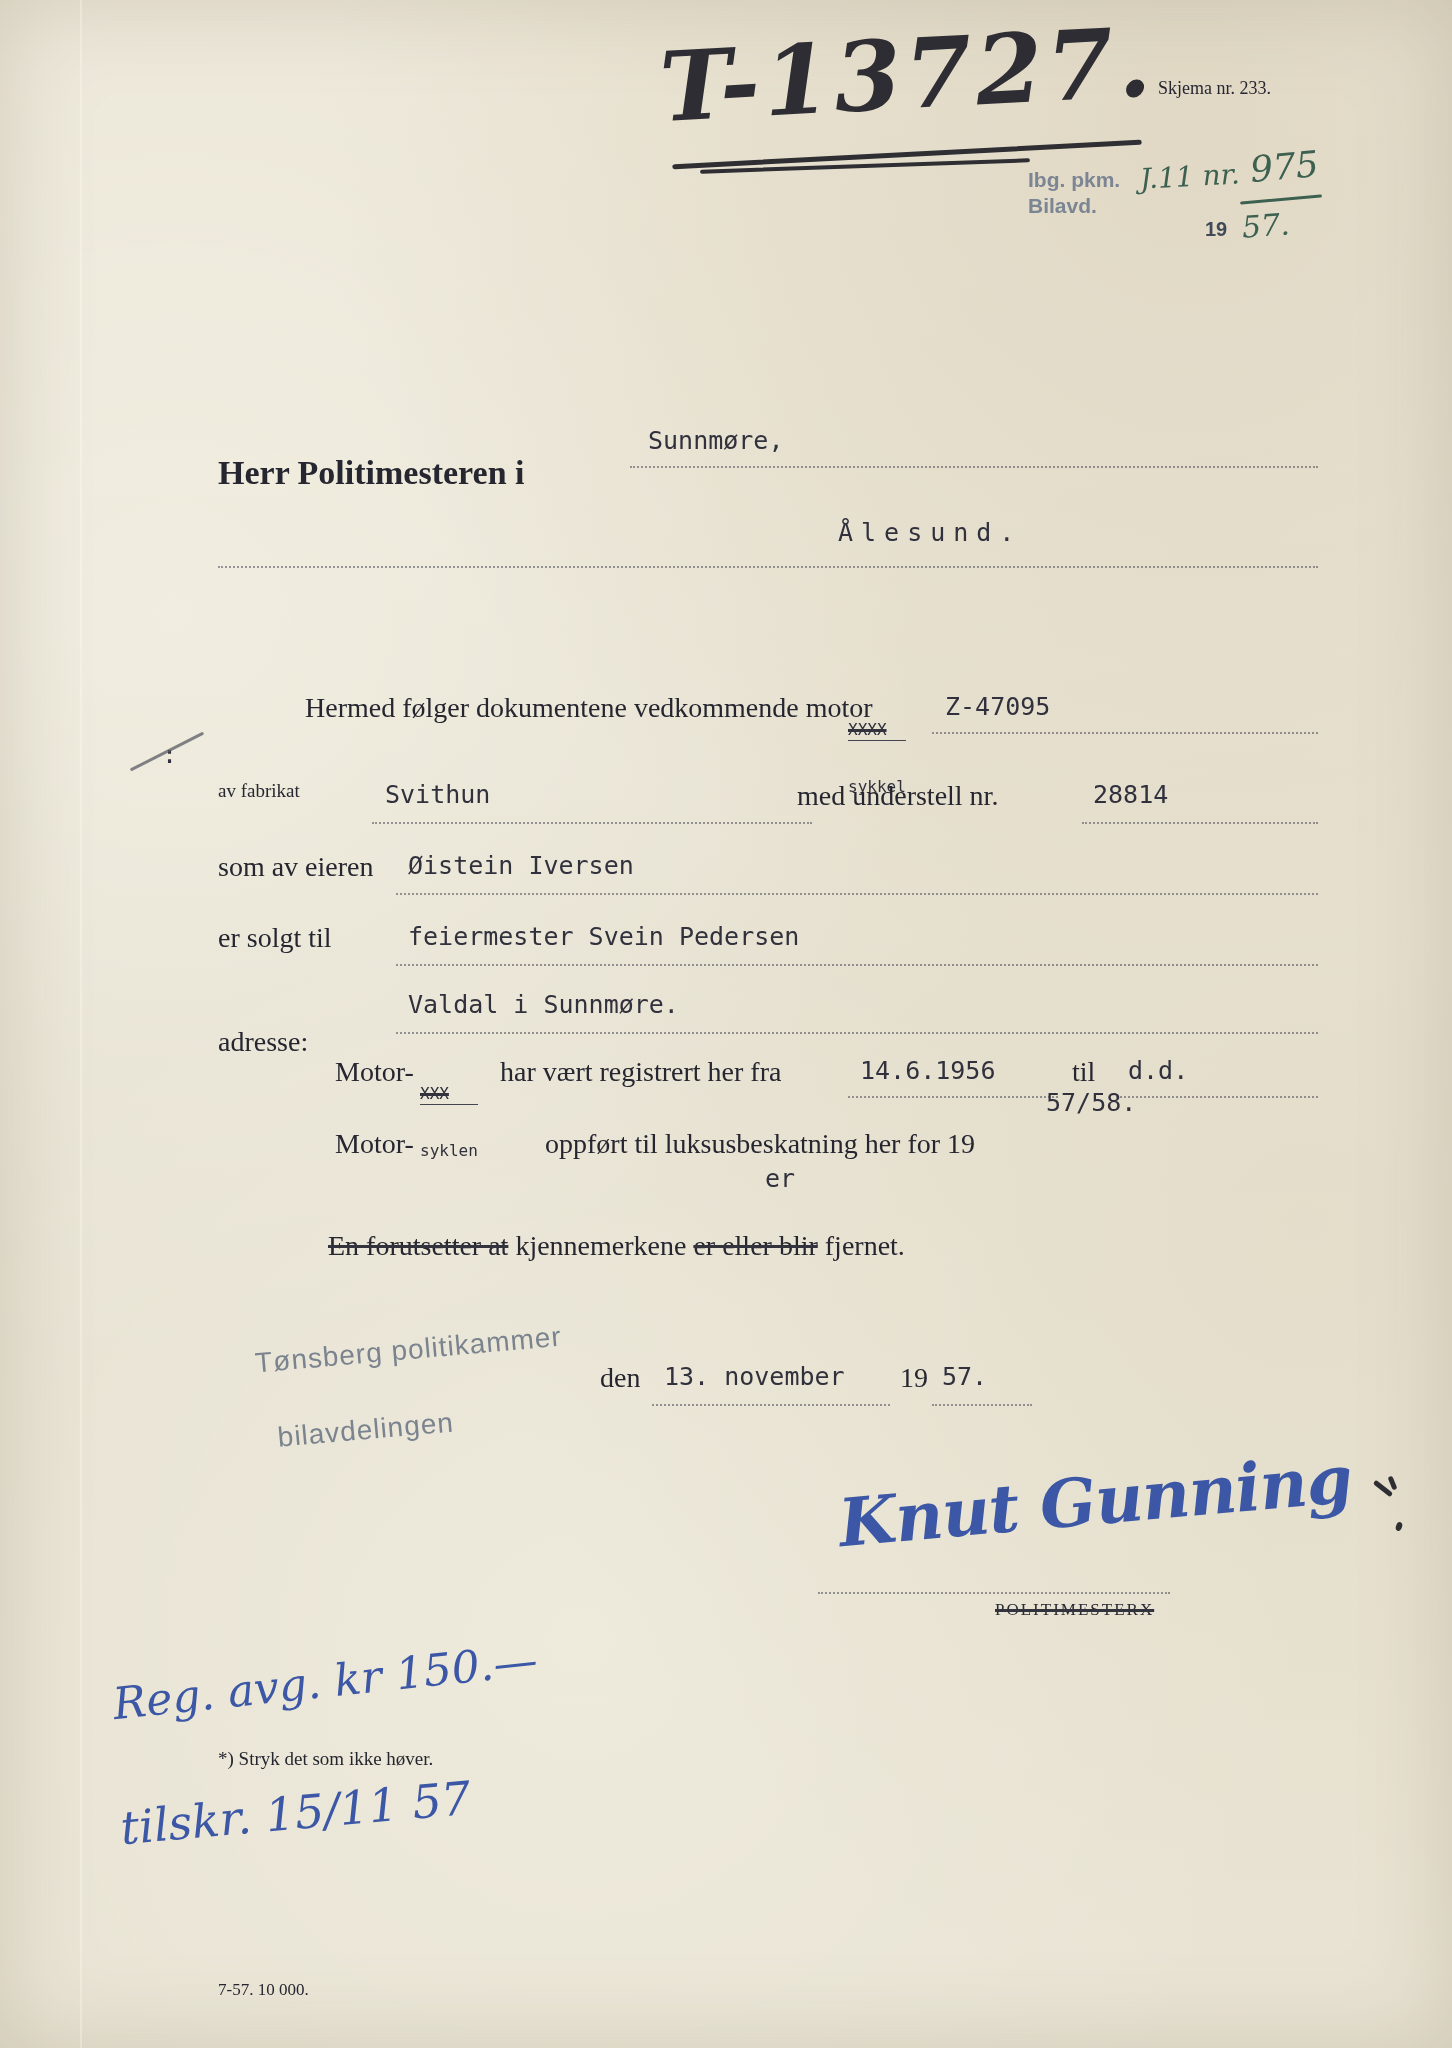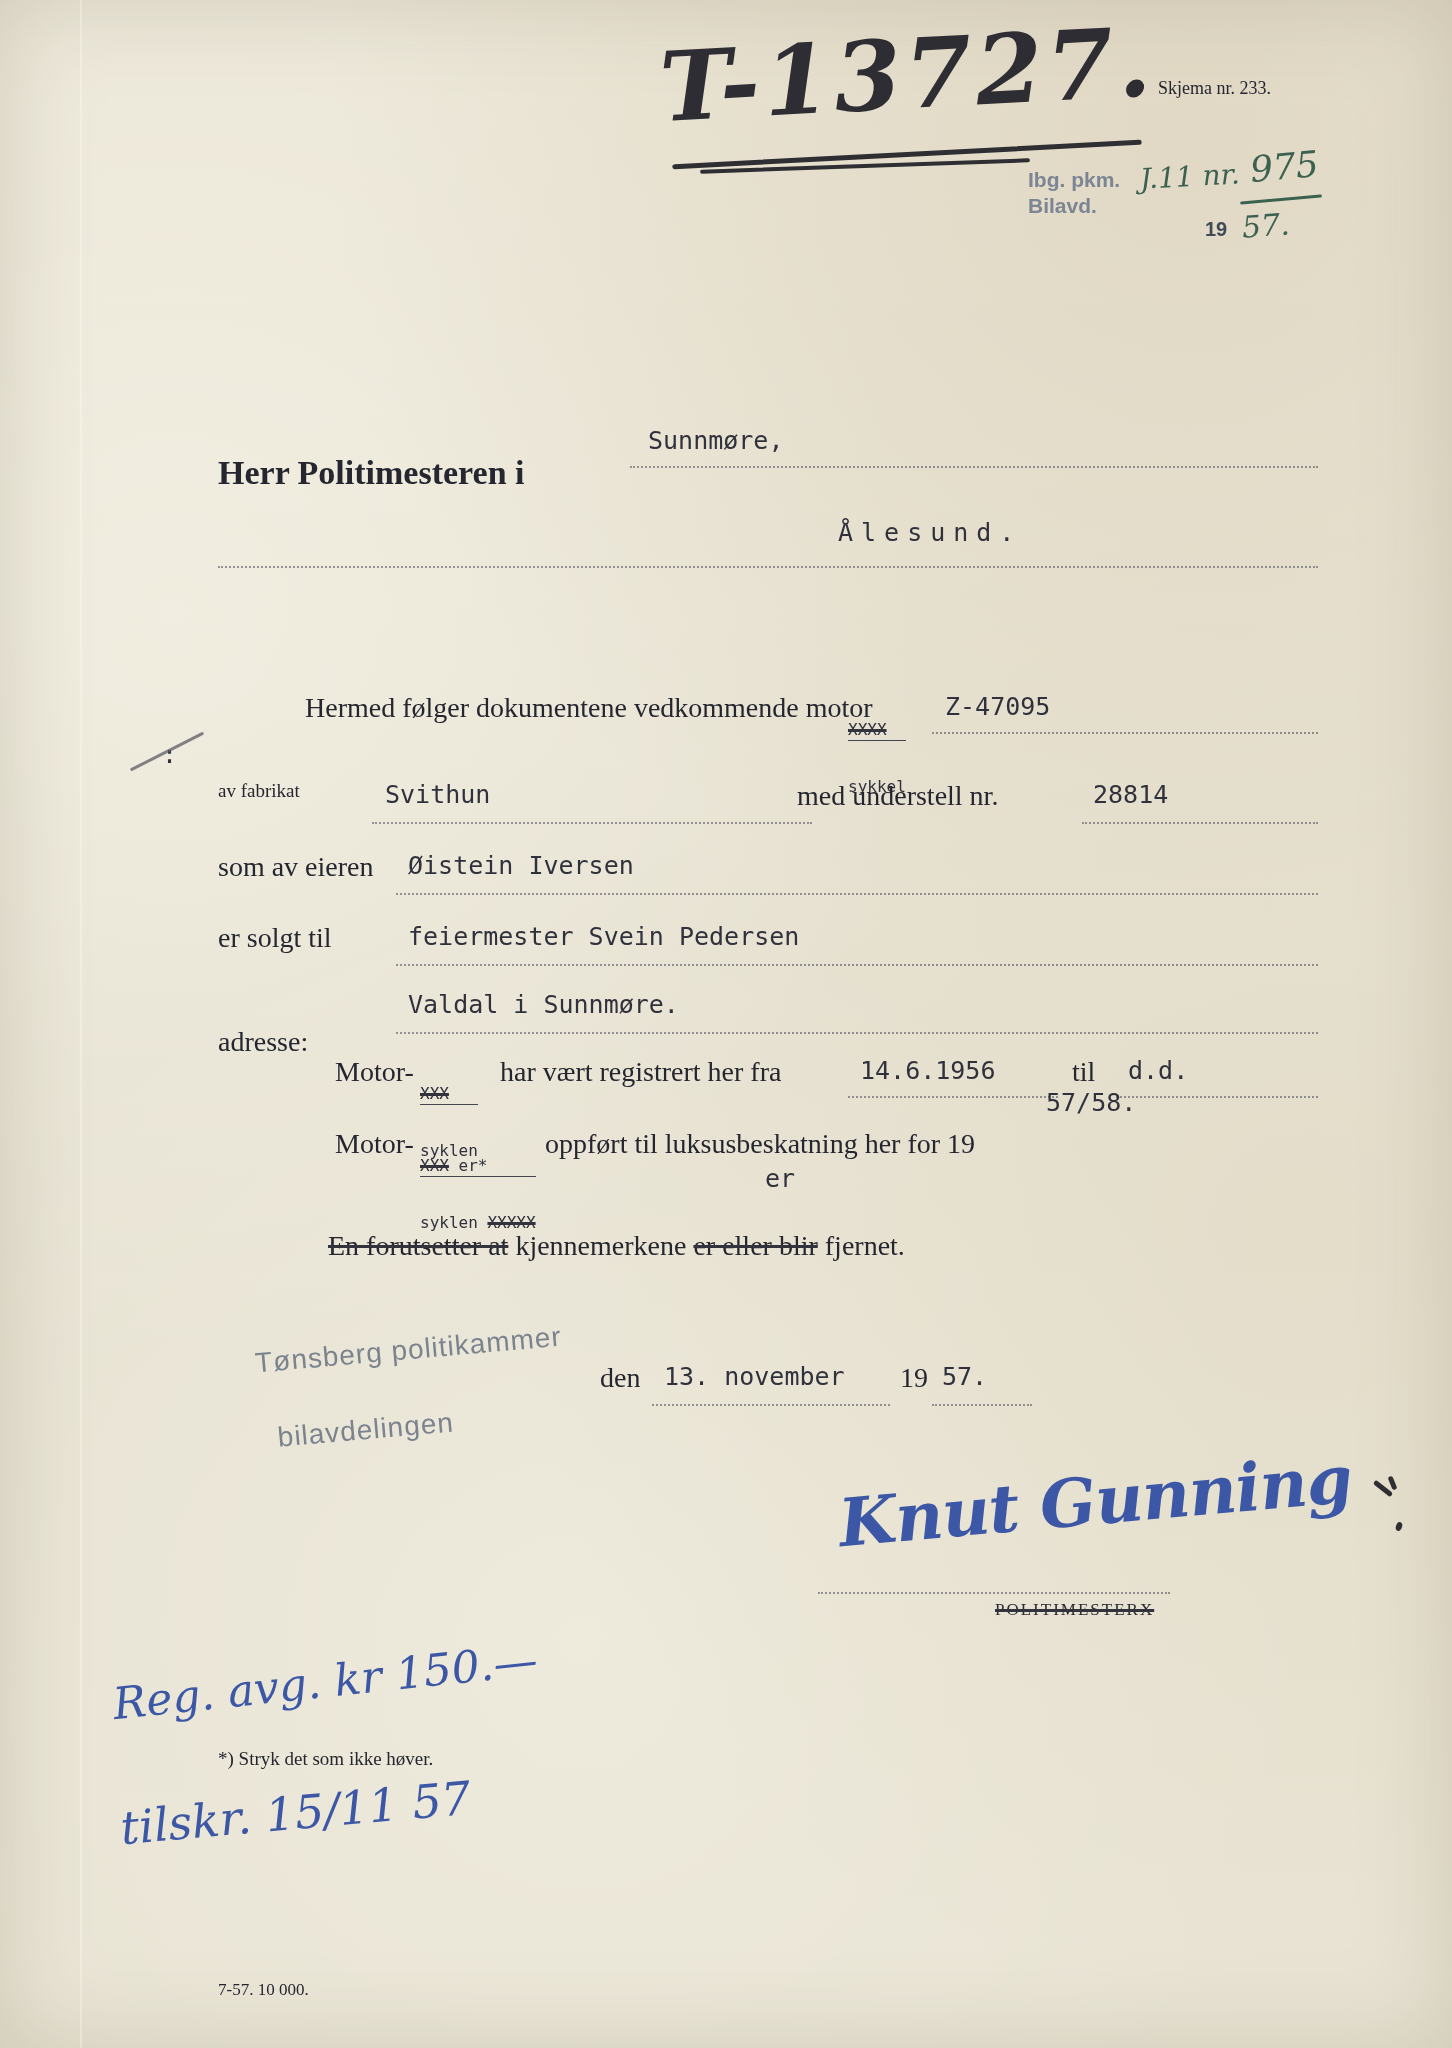--- a/index.html
+++ b/index.html
@@ -93,24 +93,20 @@
     <span class="row">syklen</span>
   </div>
   <div class="abs serif" style="left:500px;top:1056px;font-size:28px;">har vært registrert her fra</div>
   <div class="abs typed" style="left:860px;top:1056px;font-size:25px;">14.6.1956</div>
   <div class="dot" style="left:848px;top:1096px;width:210px;"></div>
   <div class="abs serif" style="left:1072px;top:1056px;font-size:28px;">til</div>
   <div class="abs typed" style="left:1128px;top:1056px;font-size:25px;">d.d.</div>
   <div class="dot" style="left:1116px;top:1096px;width:202px;"></div>
 
   <div class="abs serif" style="left:335px;top:1128px;font-size:28px;">Motor-</div>
-  <div class="abs stack" style="left:420px;top:1120px;">
-    <span class="row top"><span class="struckx">XXX</span><span> er*</span></span>
-    <span class="row"><span>syklen </span><span class="struckx">XXXXX</span></span>
-  </div>
   <div class="abs serif" style="left:545px;top:1128px;font-size:28px;">oppført til luksusbeskatning her for 19</div>
   <div class="abs typed" style="left:1046px;top:1088px;font-size:25px;">57/58.</div>
 
   <div class="abs typed" style="left:765px;top:1164px;font-size:25px;">er</div>
 
   <div class="abs serif" style="left:300px;top:1198px;font-size:28px;">
     <span class="struckx">En forutsetter at</span><span> kjennemerkene </span><span class="struckx">er eller blir</span><span> fjernet.</span>
   </div>
 
   <div class="abs" style="left:258px;top:1298px;transform:rotate(-5deg);opacity:.9;">

